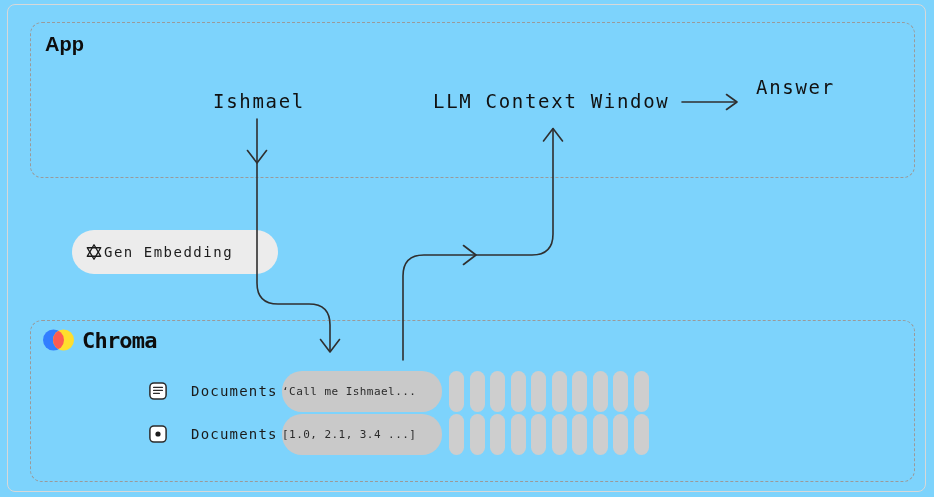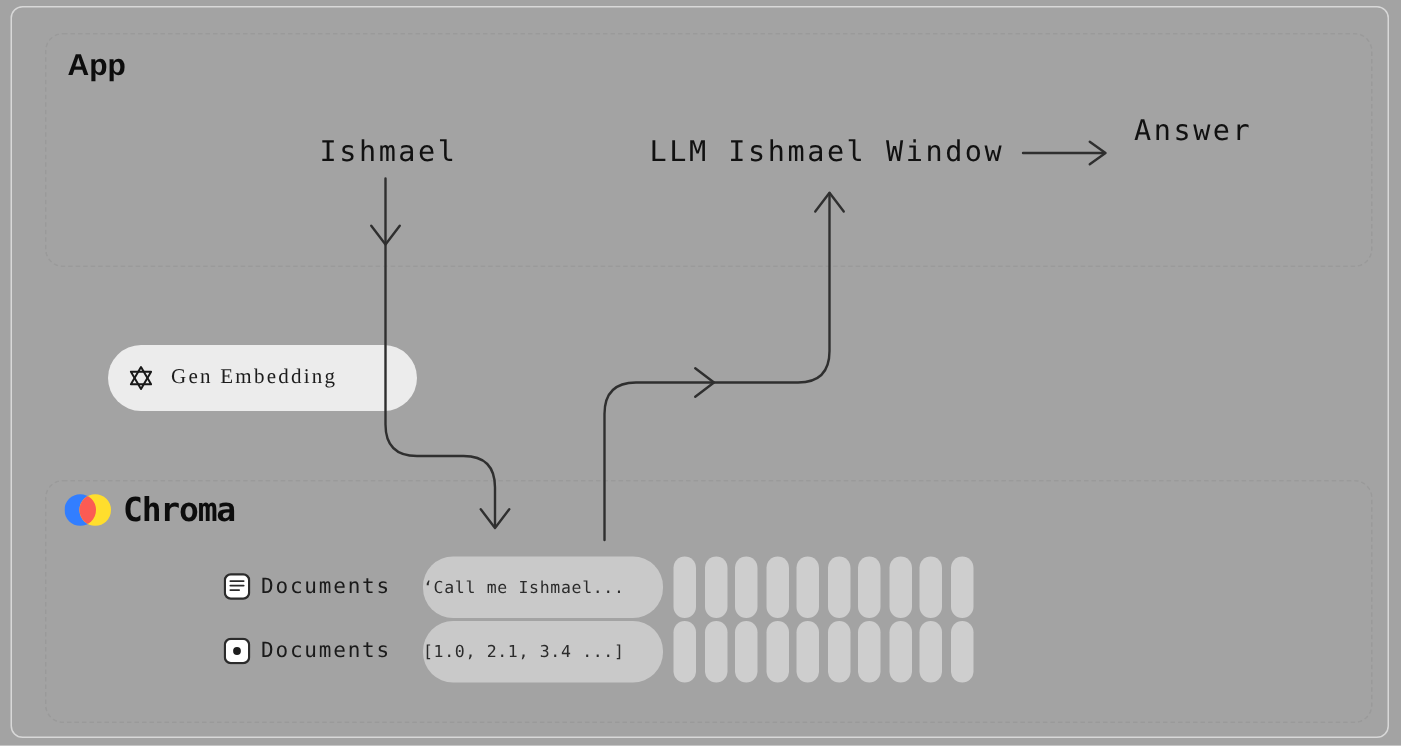--- a/index.html
+++ b/index.html
@@ -8,58 +8,58 @@
     --dash:#9a9a9a;
     --frame:#d8d8d8;
     --pill-light:#ececec;
     --pill-gray:#c9c9c9;
     --chroma-blue:#327EFF;
     --chroma-red:#FC5B53;
     --chroma-yellow:#FFDE2D;
   }
   *{margin:0;padding:0;box-sizing:border-box;}
   body{background:#fff;font-family:"DejaVu Sans Mono","Liberation Mono",monospace;color:var(--ink);}
-  .canvas{position:relative;width:934px;height:497px;background:#a3a3a3;overflow:hidden;}
+  .canvas{position:relative;width:934px;height:497px;background:#7dd3fc;overflow:hidden;}
   .frame{position:absolute;left:7px;top:4px;width:919px;height:488px;border:1px solid var(--frame);border-radius:8px;}
   .dashed-box{position:absolute;border:1.5px dashed var(--dash);border-radius:12px;background:transparent;}
   .app-box{left:30px;top:22px;width:885px;height:156px;}
   .chroma-box{left:30px;top:320px;width:885px;height:162px;}
   .box-title{position:absolute;font-family:"Liberation Sans","DejaVu Sans",sans-serif;font-weight:700;font-size:20px;color:#0d0d0d;}
   .app-title{left:14px;top:10px;}
   .mono-lg{position:absolute;font-size:19px;letter-spacing:1.7px;white-space:nowrap;color:#111;}
   .queries-label{left:213px;top:90px;}
   .llm-label{left:433px;top:90px;}
   .answer-label{left:756px;top:76px;}
   .gen-pill{position:absolute;left:72px;top:230px;width:206px;height:44px;border-radius:22px;
-    background:var(--pill-light);display:flex;align-items:center;padding-left:13px;gap:11px;font-family:Liberation Serif, serif;}
+    background:var(--pill-light);display:flex;align-items:center;padding-left:13px;gap:1px;}
   .gen-label{font-size:14px;letter-spacing:1.5px;color:#1c1c1c;white-space:nowrap;}
   .chroma-header{position:absolute;left:12px;top:7px;display:flex;gap:8px;}
   .chroma-title{position:static;font-family:"DejaVu Sans Mono","Liberation Mono",monospace;
     font-weight:700;font-size:22px;letter-spacing:-0.8px;color:#0d0d0d;}
   .data-row{position:absolute;display:flex;align-items:center;}
   .row-icon{width:18px;height:18px;flex:0 0 auto;}
-  .row-label{font-size:14px;letter-spacing:1.2px;margin-left:7px;color:#1a1a1a;white-space:nowrap;}
+  .row-label{font-size:14px;letter-spacing:1.2px;margin-left:24px;color:#1a1a1a;white-space:nowrap;}
   .sample-pill{position:absolute;width:160px;height:41px;border-radius:20px;background:var(--pill-gray);
     display:flex;align-items:center;justify-content:flex-start;}
   .sample-text{font-size:11px;letter-spacing:0.45px;color:#2b2b2b;white-space:nowrap;}
   .mini-pills{position:absolute;display:flex;gap:5.5px;}
   .mini-pill{width:15px;height:41px;border-radius:8px;background:#cecece;}
   .arrows{position:absolute;left:0;top:0;pointer-events:none;}
 </style>
 </head>
 <body>
 
 <div class="canvas">
   <div class="frame"></div>
 
   <div class="dashed-box app-box">
     <div class="box-title app-title">App</div>
   </div>
   <span class="mono-lg queries-label">Ishmael</span>
-  <span class="mono-lg llm-label">LLM Ishmael Window</span>
+  <span class="mono-lg llm-label">LLM Context Window</span>
   <span class="mono-lg answer-label">Answer</span>
 
   <div class="gen-pill">
     <svg class="row-icon" width="23" height="23" viewBox="0 0 23 23">
       <g fill="none" stroke="#191919" stroke-width="1.7" stroke-linejoin="round">
         <path d="M11.5 2.2 L20.1 16.9 L2.9 16.9 Z"></path>
         <path d="M11.5 20.8 L2.9 6.1 L20.1 6.1 Z"></path>
       </g>
     </svg>
     <span class="gen-label">Gen Embedding</span>

